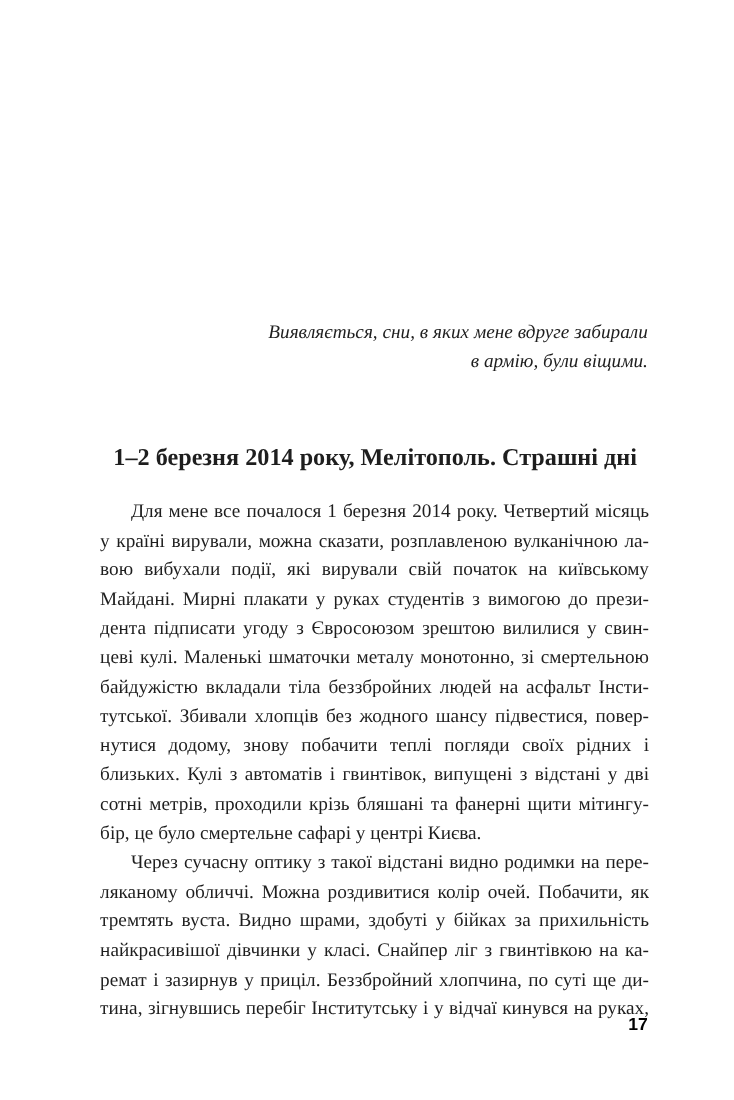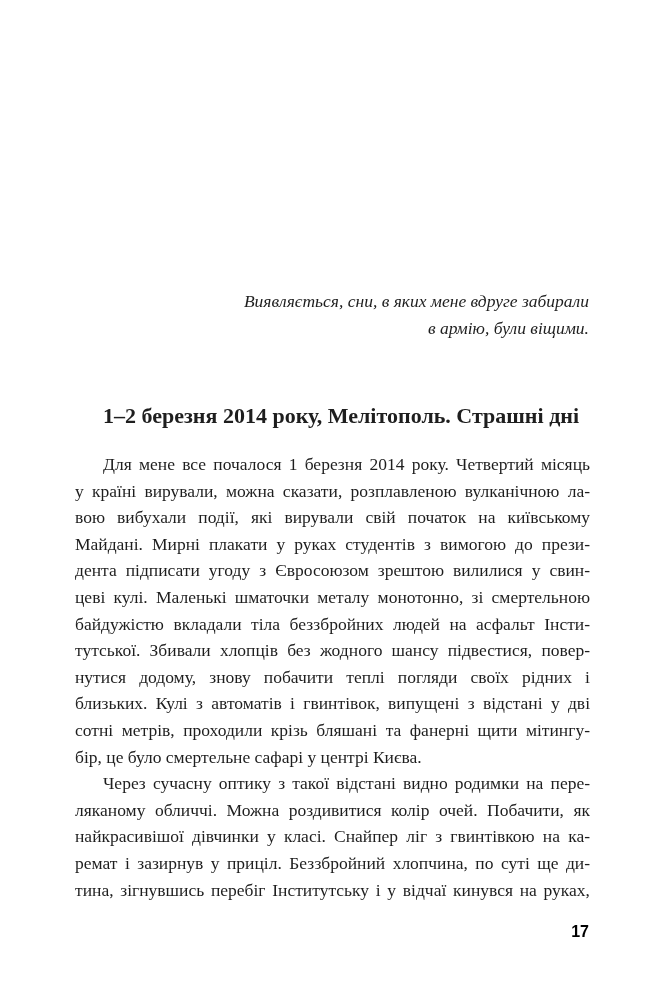--- a/index.html
+++ b/index.html
@@ -42,20 +42,21 @@
       width: 515px;
     }
     .line {
       font-size: 17.5px;
       line-height: 26.6px;
       height: 26.6px;
       white-space: nowrap;
       text-align: justify;
       text-align-last: justify;
       overflow: hidden;
+      margin-left: 16px;
     }
     .line.indent { padding-left: 28px; }
     .line.last { text-align-last: left; }
     .page-number {
       position: absolute;
       top: 923px;
       right: 78px;
       font-family: "Liberation Sans", "DejaVu Sans", sans-serif;
       font-weight: bold;
       font-size: 16px;
@@ -80,18 +81,19 @@
     <div class="line">дента підписати угоду з Євросоюзом зрештою вилилися у свин-</div>
     <div class="line">цеві кулі. Маленькі шматочки металу монотонно, зі смертельною</div>
     <div class="line">байдужістю вкладали тіла беззбройних людей на асфальт Інсти-</div>
     <div class="line">тутської. Збивали хлопців без жодного шансу підвестися, повер-</div>
     <div class="line">нутися додому, знову побачити теплі погляди своїх рідних і</div>
     <div class="line">близьких. Кулі з автоматів і гвинтівок, випущені з відстані у дві</div>
     <div class="line">сотні метрів, проходили крізь бляшані та фанерні щити мітингу-</div>
     <div class="line last">бір, це було смертельне сафарі у центрі Києва.</div>
     <div class="line indent">Через сучасну оптику з такої відстані видно родимки на пере-</div>
     <div class="line">ляканому обличчі. Можна роздивитися колір очей. Побачити, як</div>
+    <div class="line">тремтять вуста. Видно шрами, здобуті у бійках за прихильність</div>
     <div class="line">найкрасивішої дівчинки у класі. Снайпер ліг з гвинтівкою на ка-</div>
     <div class="line">ремат і зазирнув у приціл. Беззбройний хлопчина, по суті ще ди-</div>
     <div class="line">тина, зігнувшись перебіг Інститутську і у відчаї кинувся на руках,</div>
   </div>
 
 <div class="page-number">17</div>
 
 </body></html>

